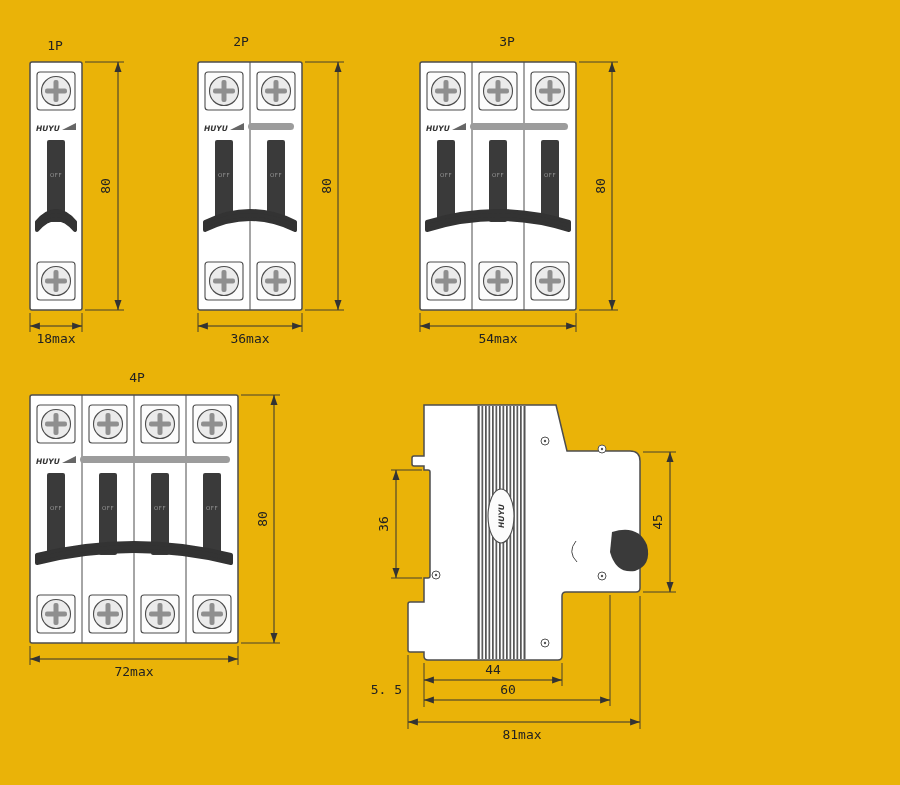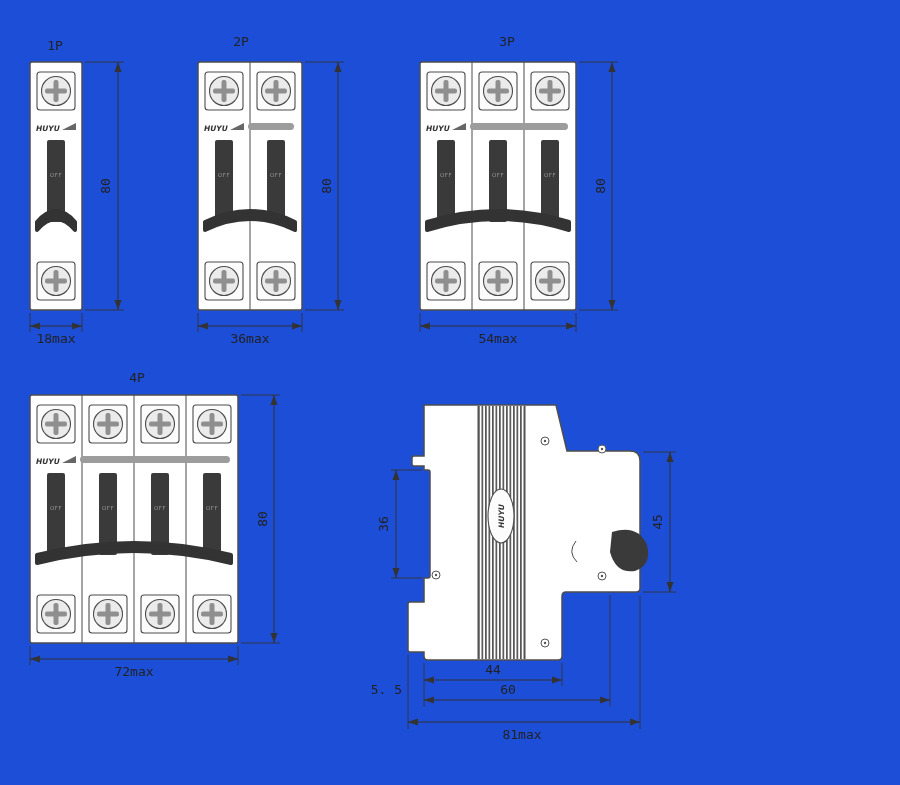--- a/index.html
+++ b/index.html
@@ -1,16 +1,16 @@
 <!DOCTYPE html>
 <html><head>
 <meta charset="utf-8">
 <style>
   html,body{margin:0;padding:0;background:#ffffff;}
-  .stage{position:relative;width:900px;height:785px;background:#1d4ed8;overflow:hidden;
+  .stage{position:relative;width:900px;height:785px;background:#eab308;overflow:hidden;
          font-family:"DejaVu Sans Mono",monospace;}
   svg{position:absolute;left:0;top:0;}
   .outline{fill:#ffffff;stroke:#4d4d4d;stroke-width:1.5;}
   .thin{stroke:#4d4d4d;stroke-width:1;fill:none;}
   .term{fill:#fcfcfc;stroke:#4d4d4d;stroke-width:1.1;}
   .screwc{fill:#ebebeb;stroke:#4d4d4d;stroke-width:1.1;}
   .slot{fill:#8f8f8f;}
   .stem{fill:#3a3a3a;}
   .handle{fill:#333333;stroke:#333333;stroke-width:4;stroke-linejoin:round;}
   .stripe{fill:#9c9c9c;}

